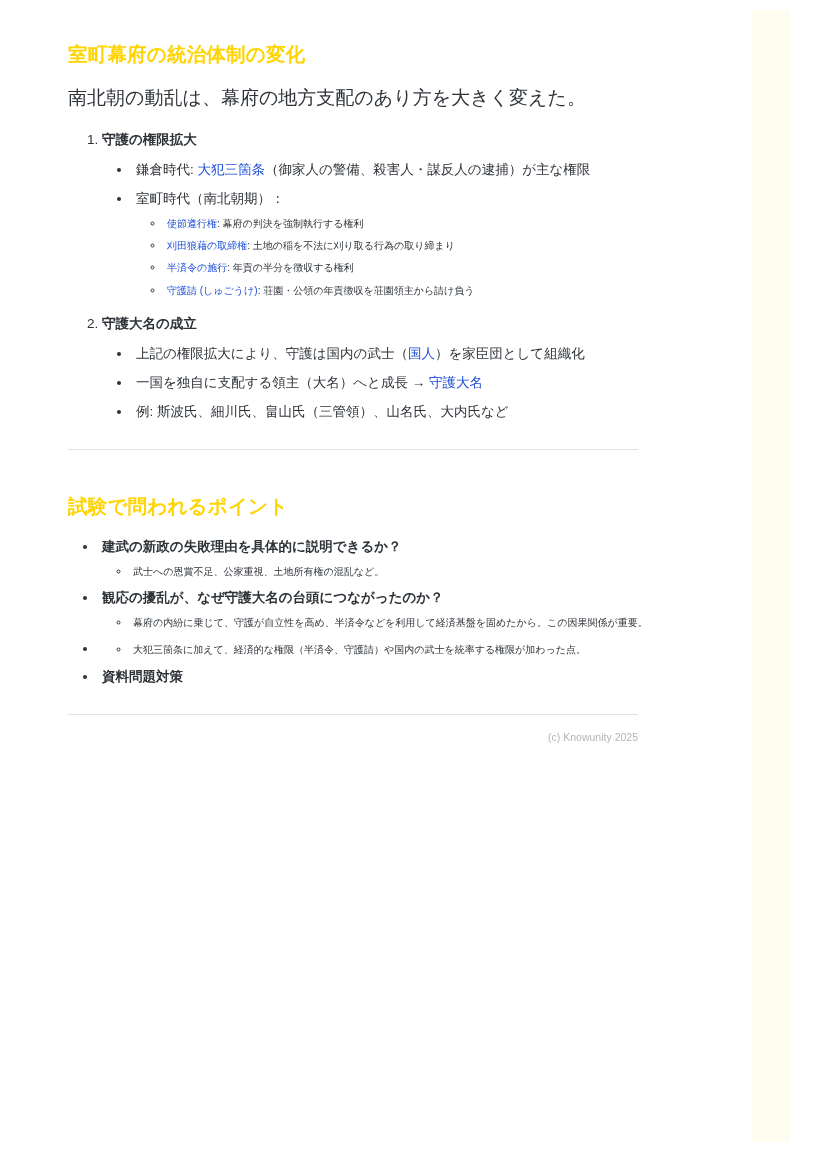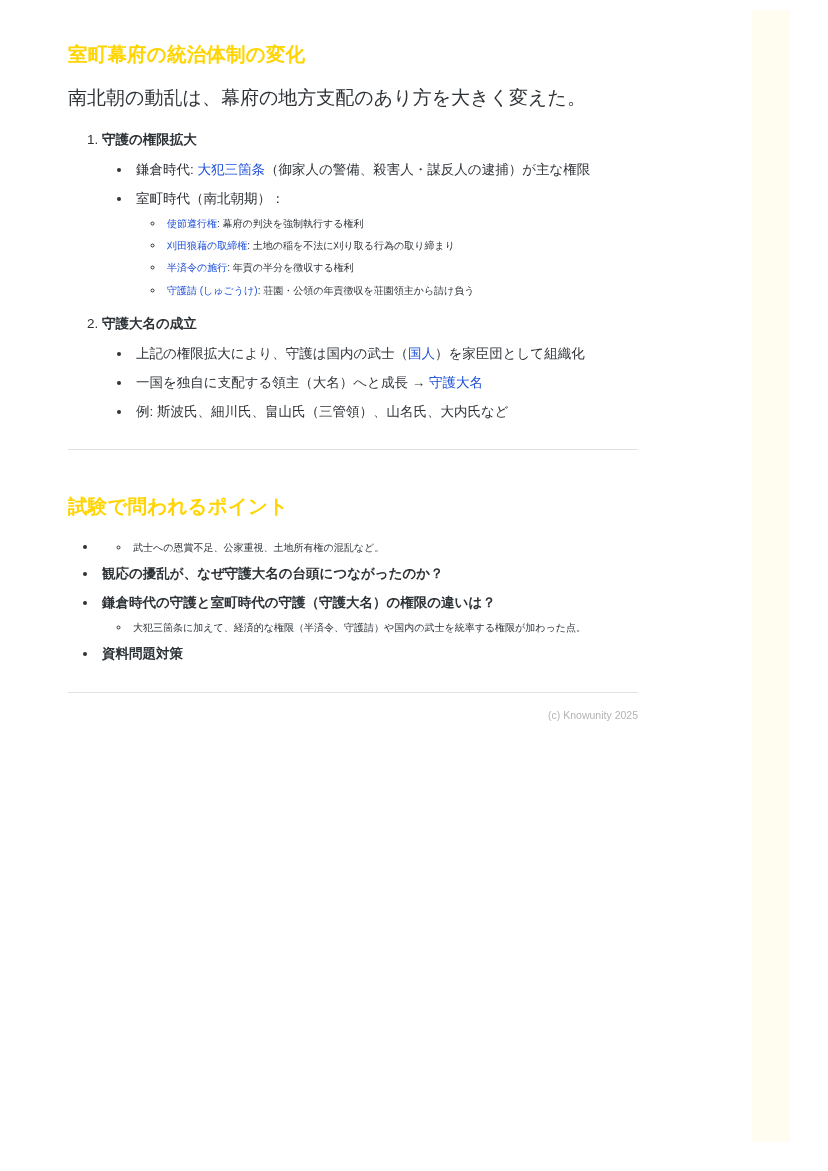--- a/index.html
+++ b/index.html
@@ -162,29 +162,32 @@
             </ul>
           </li>
         </ol>
 
         <hr class="rule">
 
         <h2 class="section-title" style="color: rgb(255, 212, 0); margin-top: 44px;">試験で問われるポイント</h2>
 
         <ul class="disc points">
           <li>
+            <span class="head">建武の新政の失敗理由を具体的に説明できるか？</span>
             <ul class="circle">
               <li><span>武士への恩賞不足、公家重視、土地所有権の混乱など。</span></li>
             </ul>
           </li>
           <li>
             <span class="head">観応の擾乱が、なぜ守護大名の台頭につながったのか？</span>
-          </li>
-          <li>
-            <span class="head">鎌倉時代の守護と室町時代の守護（守護大名）の権限の違いは？</span>
+            <ul class="circle">
+              <li><span>幕府の内紛に乗じて、守護が自立性を高め、半済令などを利用して経済基盤を固めたから。この因果関係が重要。</span></li>
+            </ul>
+          </li>
+          <li>
             <ul class="circle">
               <li><span>大犯三箇条に加えて、経済的な権限（半済令、守護請）や国内の武士を統率する権限が加わった点。</span></li>
             </ul>
           </li>
           <li>
             <span class="head">資料問題対策</span>
           </li>
         </ul>
 
         <hr class="rule">

